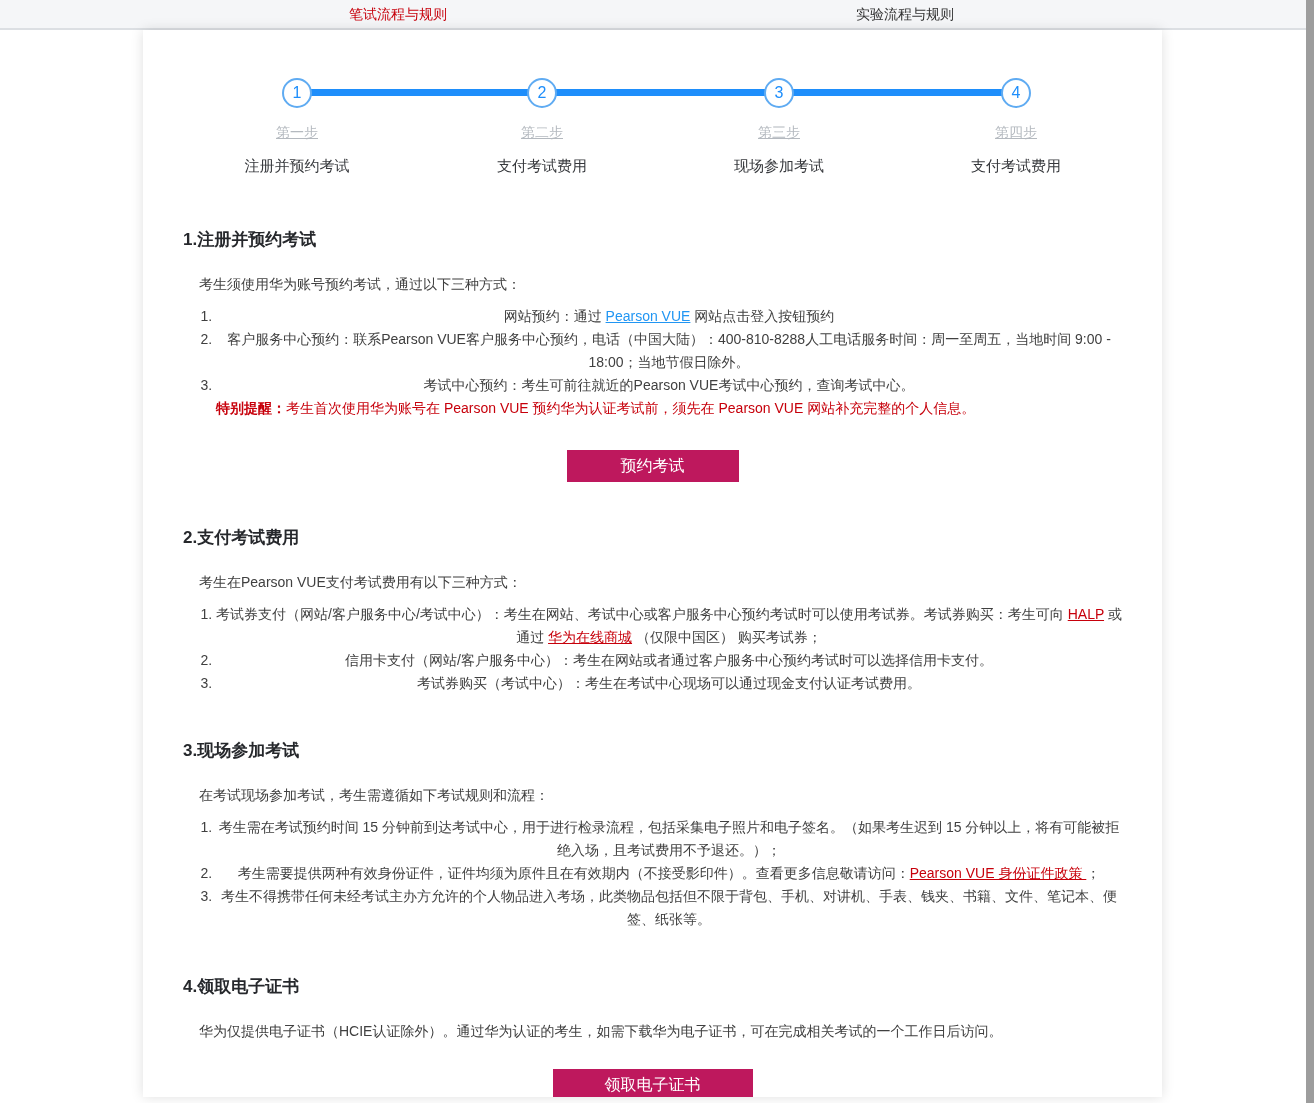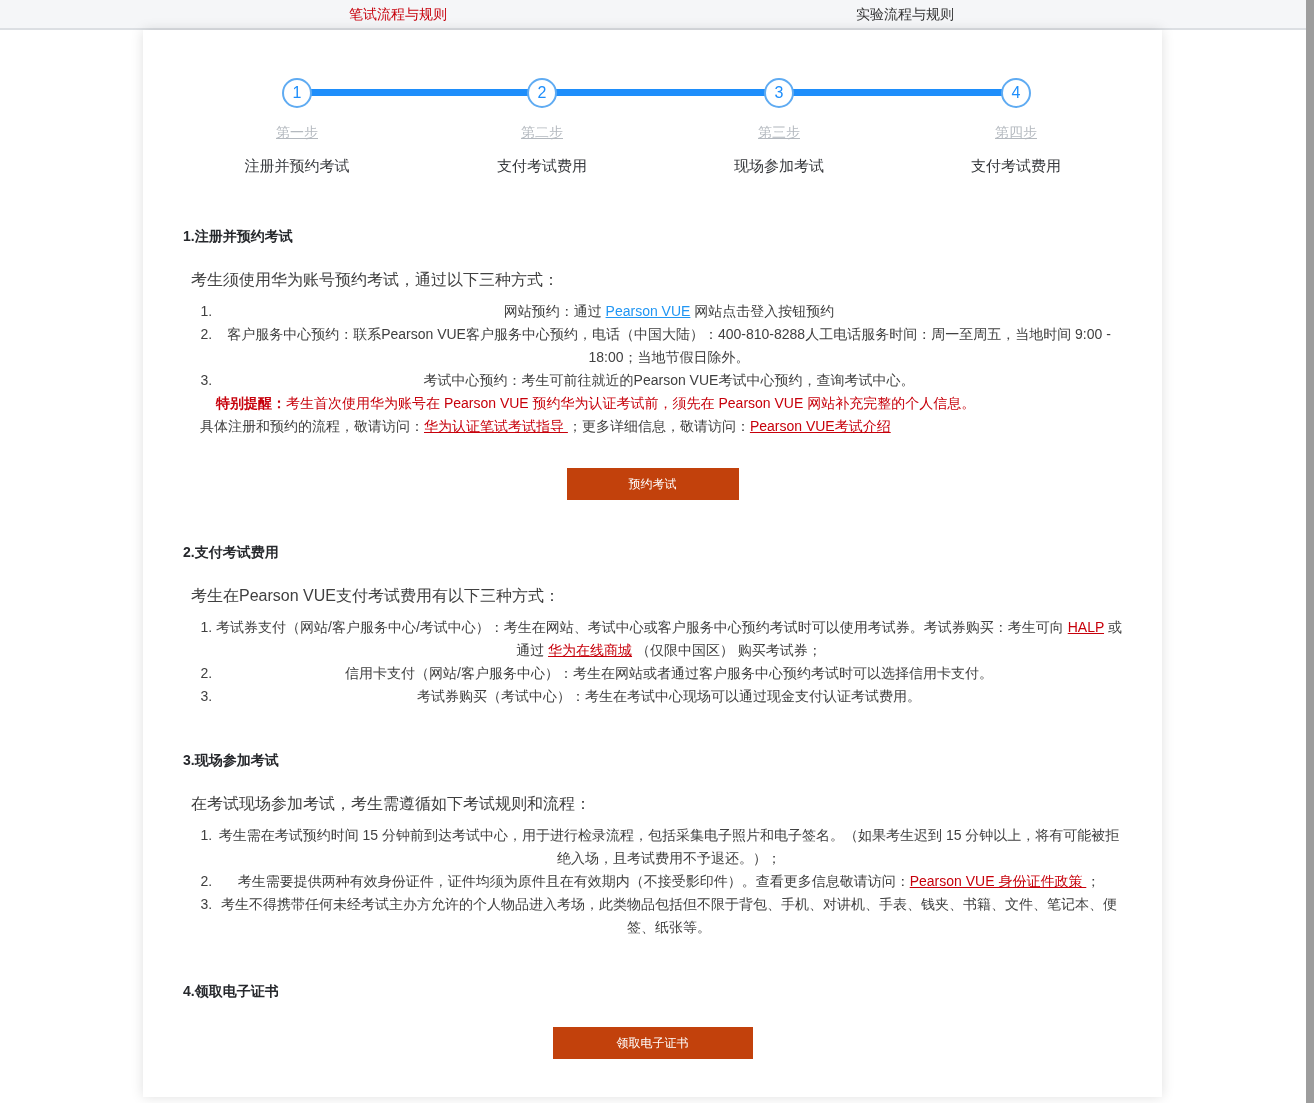--- a/index.html
+++ b/index.html
@@ -46,39 +46,39 @@
   .step-circle{
     width:26px;height:26px;line-height:26px;border-radius:50%;
     background:#fff;border:2px solid #5fabf2;color:#1e8efb;
     font-size:16px;margin:0 auto;text-align:center;
   }
   .step-sub{margin-top:16px;font-size:14px;color:#b4b9bf;text-decoration:underline;}
   .step-name{margin-top:15px;font-size:15px;color:#36383c;}
   
   .content{padding:0 40px;}
   .section-heading{
-    font-size:14px;font-weight:bold;color:#26282c;margin:52px 0 0;
+    font-size:17px;font-weight:bold;color:#26282c;margin:52px 0 0;
   }
   .section-heading.later{margin-top:44px;}
-  .intro{font-size:16px;line-height:23px;margin:22px 8px 0;color:#404040;}
+  .intro{font-size:14px;line-height:23px;margin:22px 16px 0;color:#404040;}
   ol.steps-list{
     margin:9px 0 0;padding-left:33px;font-size:14px;line-height:23px;color:#404040;text-align:center;
   }
   ol.steps-list li{padding-left:0;}
   .note-line{margin:0;padding-left:17px;font-size:14px;line-height:23px;}
   
   .seg-p{color:#404040;}
   .seg-r{color:#c7000b;}
   .seg-rb{color:#c7000b;font-weight:bold;padding-left:16px;}
   a.seg-lb{color:#2196f3;text-decoration:underline;cursor:pointer;}
   a.seg-lr{color:#c7000b;text-decoration:underline;cursor:pointer;}
   
   .primary-btn{
     display:block;margin:30px auto 0;height:32px;border:none;
-    background:#c2410c;color:#fff;font-size:12px;cursor:pointer;
+    background:#be185d;color:#fff;font-size:16px;cursor:pointer;
     font-family:"Liberation Sans","DejaVu Sans",sans-serif;
   }
   .btn-reserve{width:172px;}
   .btn-cert{width:200px;margin-top:26px;}
 </style>
 </head>
 <body>
 
 <div class="tabbar">
   <span class="tab tab1 active">笔试流程与规则</span>
@@ -116,36 +116,36 @@
   <div class="content">
 
     <h3 class="section-heading">1.注册并预约考试</h3>
     <p class="intro">考生须使用华为账号预约考试，通过以下三种方式：</p>
     <ol class="steps-list">
         <li><span class="seg-p">网站预约：通过 </span><a class="seg-lb">Pearson VUE</a><span class="seg-p"> 网站点击登入按钮预约</span></li>
         <li><span class="seg-p">客户服务中心预约：联系Pearson VUE客户服务中心预约，电话（中国大陆）：400-810-8288人工电话服务时间：周一至周五，当地时间 9:00 - 18:00；当地节假日除外。</span></li>
         <li><span class="seg-p">考试中心预约：考生可前往就近的Pearson VUE考试中心预约，查询考试中心。</span></li>
       </ol>
     <p class="note-line"><span class="seg-rb">特别提醒：</span><span class="seg-r">考生首次使用华为账号在 Pearson VUE 预约华为认证考试前，须先在 Pearson VUE 网站补充完整的个人信息。</span></p>
-    <p class="note-line"><span class="seg-p">具体注册和预约的流程，敬请访问：</span><a class="seg-lr">华为认证笔试考试指导 </a><span class="seg-p">；更多详细信息，敬请访问：</span><a class="seg-lr">Pearson VUE考试介绍</a></p>
     <button class="primary-btn btn-reserve">预约考试</button>
 
     <h3 class="section-heading later">2.支付考试费用</h3>
     <p class="intro">考生在Pearson VUE支付考试费用有以下三种方式：</p>
     <ol class="steps-list">
         <li><span class="seg-p">考试券支付（网站/客户服务中心/考试中心）：考生在网站、考试中心或客户服务中心预约考试时可以使用考试券。考试券购买：考生可向 </span><a class="seg-lr">HALP</a><span class="seg-p"> 或通过 </span><a class="seg-lr">华为在线商城</a><span class="seg-p"> （仅限中国区） 购买考试券；</span></li>
         <li><span class="seg-p">信用卡支付（网站/客户服务中心）：考生在网站或者通过客户服务中心预约考试时可以选择信用卡支付。</span></li>
         <li><span class="seg-p">考试券购买（考试中心）：考生在考试中心现场可以通过现金支付认证考试费用。</span></li>
       </ol>
 
     <h3 class="section-heading later">3.现场参加考试</h3>
     <p class="intro">在考试现场参加考试，考生需遵循如下考试规则和流程：</p>
     <ol class="steps-list">
         <li><span class="seg-p">考生需在考试预约时间 15 分钟前到达考试中心，用于进行检录流程，包括采集电子照片和电子签名。（如果考生迟到 15 分钟以上，将有可能被拒绝入场，且考试费用不予退还。）；</span></li>
         <li><span class="seg-p">考生需要提供两种有效身份证件，证件均须为原件且在有效期内（不接受影印件）。查看更多信息敬请访问：</span><a class="seg-lr">Pearson VUE 身份证件政策 </a><span class="seg-p">；</span></li>
         <li><span class="seg-p">考生不得携带任何未经考试主办方允许的个人物品进入考场，此类物品包括但不限于背包、手机、对讲机、手表、钱夹、书籍、文件、笔记本、便签、纸张等。</span></li>
       </ol>
 
     <h3 class="section-heading later">4.领取电子证书</h3>
+    <p class="intro">华为仅提供电子证书（HCIE认证除外）。通过华为认证的考生，如需下载华为电子证书，可在完成相关考试的一个工作日后访问。</p>
     <button class="primary-btn btn-cert">领取电子证书</button>
 
   </div>
 </div>
 
 </body></html>

